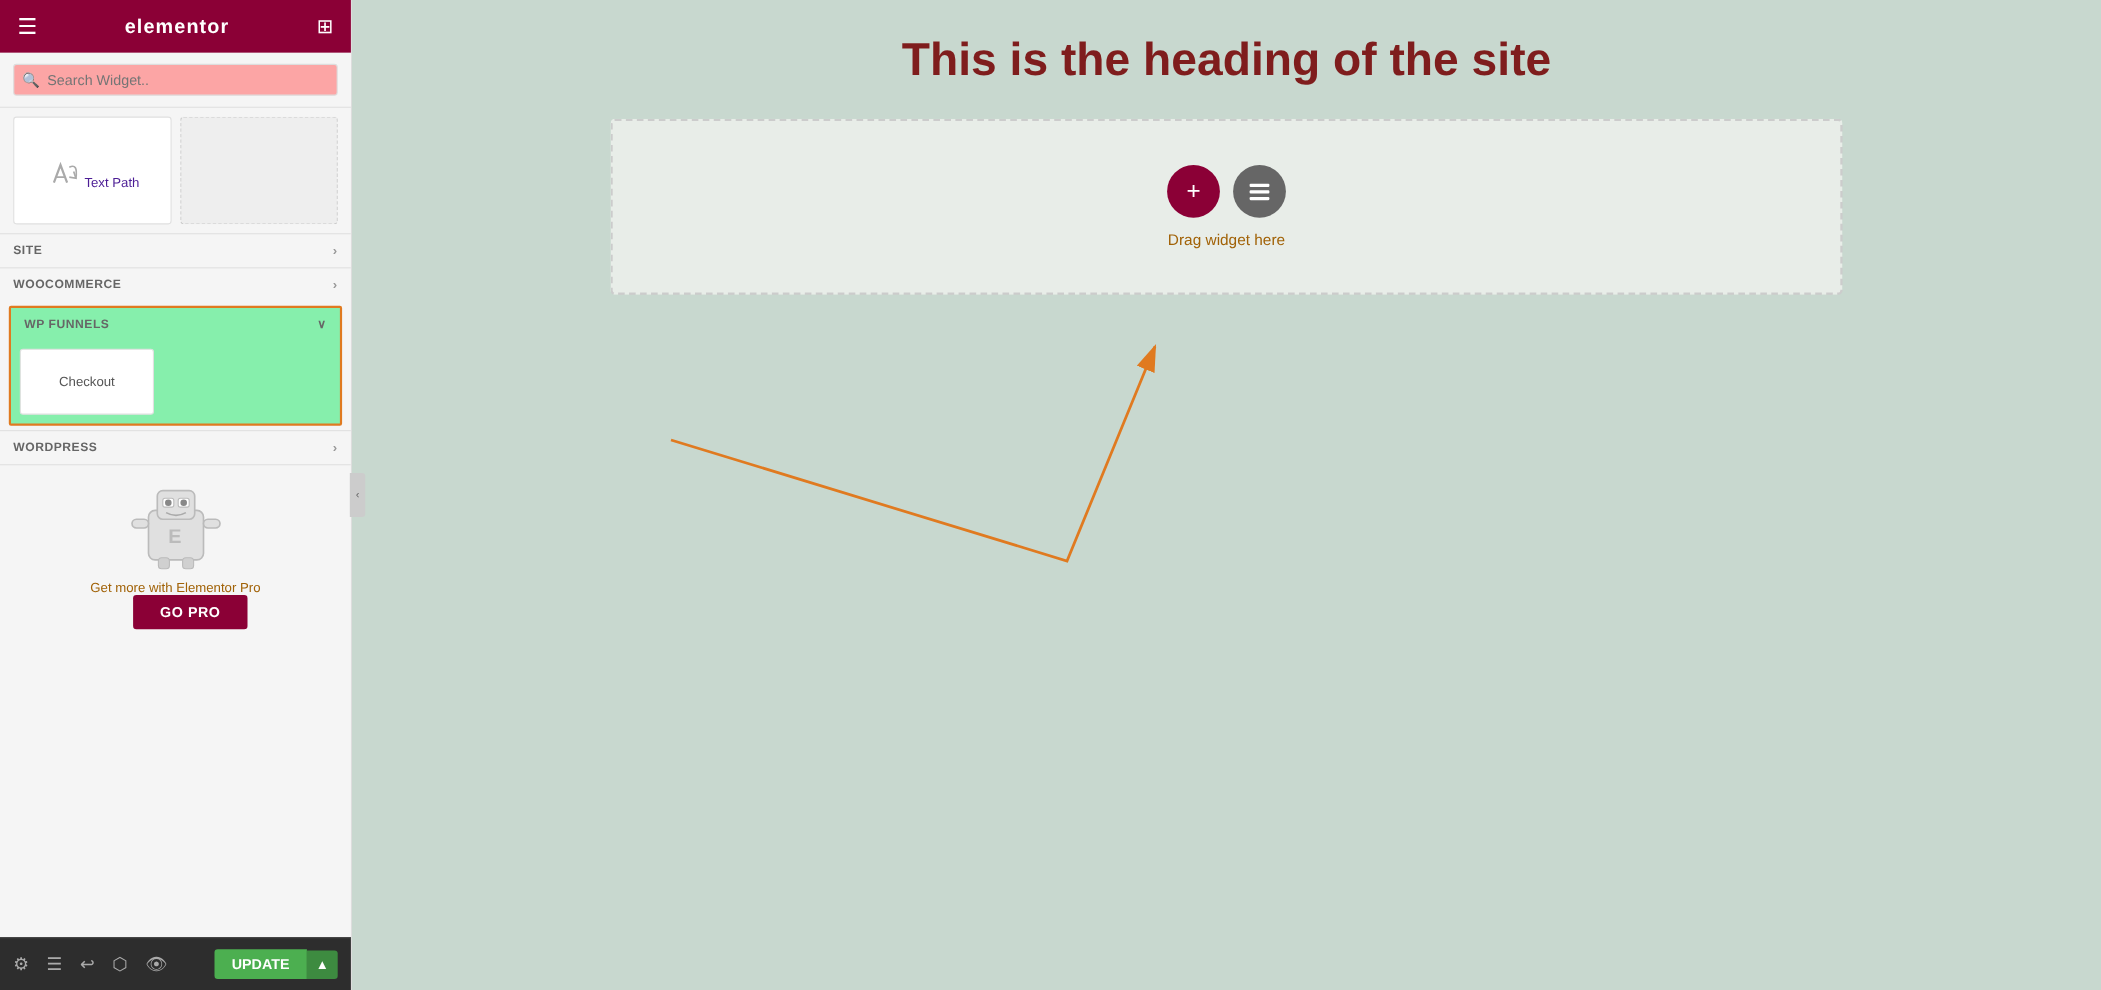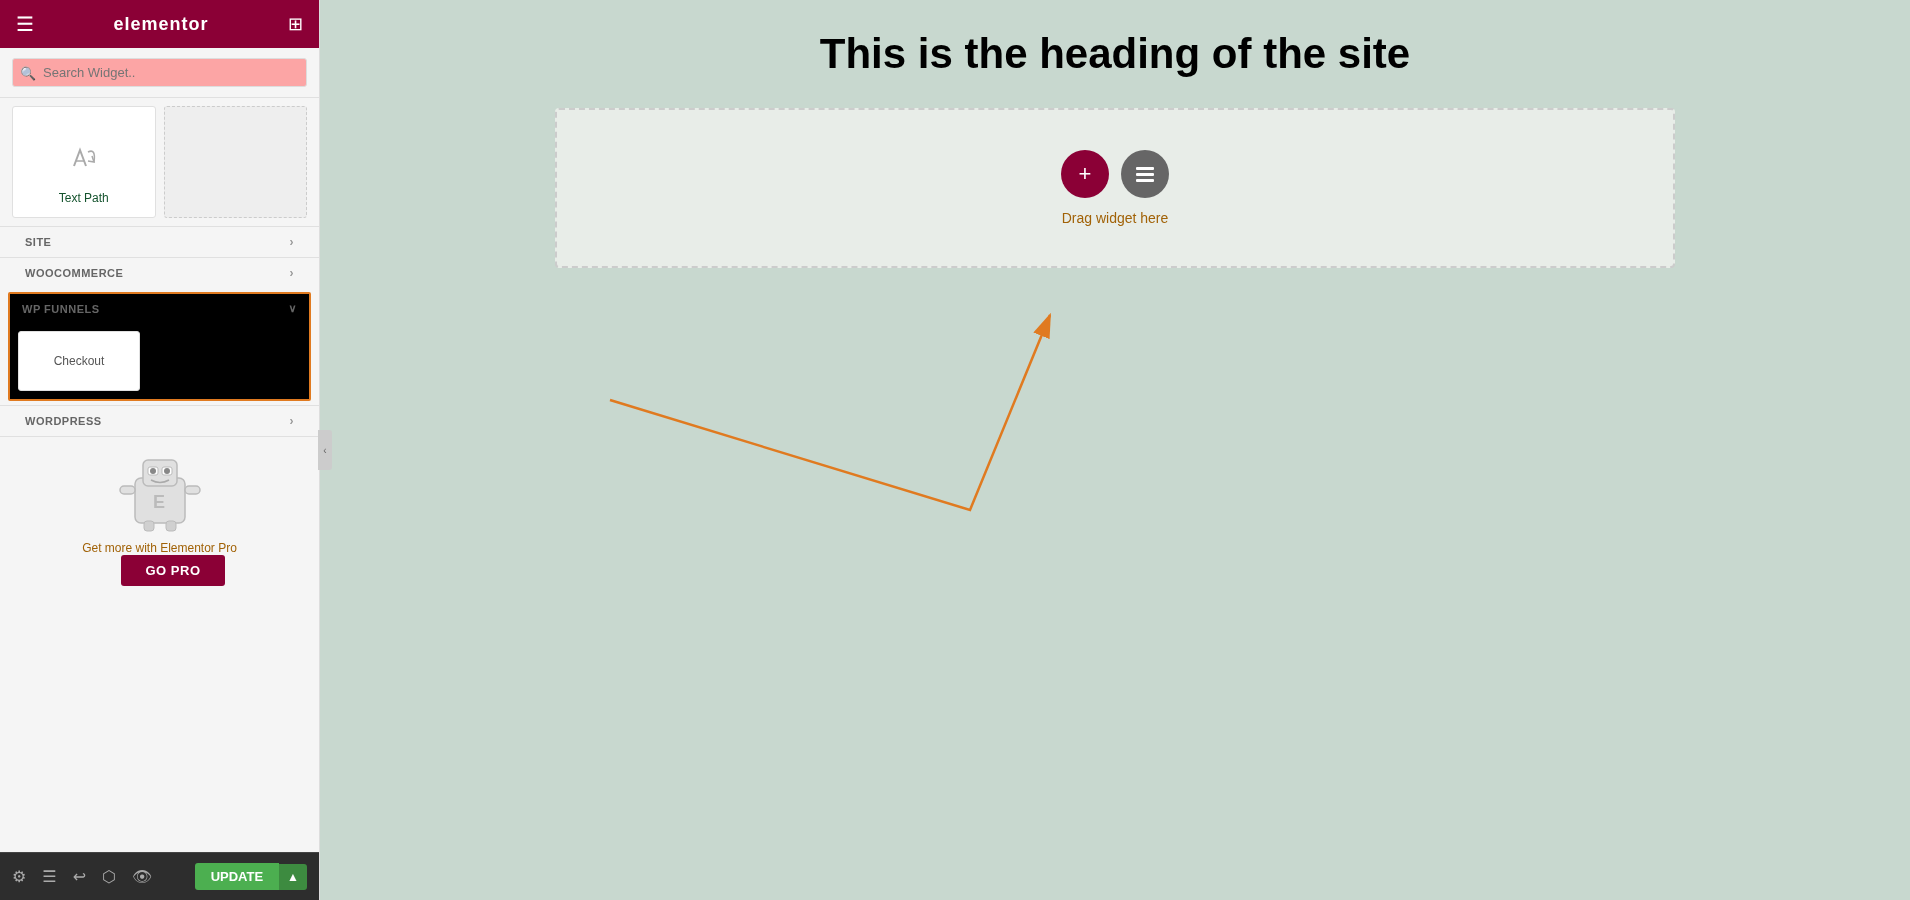--- a/index.html
+++ b/index.html
@@ -82,59 +82,58 @@
       grid-template-columns: 1fr 1fr;
       gap: 8px;
       padding: 8px 12px;
     }
 
     .widget-item {
       background: white;
       border: 1px solid #e0e0e0;
       border-radius: 3px;
       display: flex;
-      flex-direction: column;
       align-items: center;
       justify-content: center;
       padding: 33px 8px 12px;
       cursor: grab;
       font-size: 12px;
-      color: #14532d;
+      color: #4c1d95;
       min-height: 80px;
     }
 
     .widget-item .widget-icon {
       font-size: 28px;
       color: #aaa;
       margin-bottom: 8px;
     }
 
     .section-label {
       display: flex;
       align-items: center;
       justify-content: space-between;
-      padding: 8px 25px;
+      padding: 8px 12px;
       font-size: 11px;
       font-weight: bold;
       color: #666;
       letter-spacing: 0.5px;
       cursor: pointer;
       border-top: 1px solid #e0e0e0;
     }
 
     .section-label .chevron {
       font-size: 12px;
       color: #999;
     }
 
     .wp-funnels-section {
       border: 2px solid #e07a20;
       margin: 4px 8px;
       border-radius: 2px;
-      background: #000000;
+      background: #86efac;
     }
 
     .wp-funnels-header {
       display: flex;
       align-items: center;
       justify-content: space-between;
       padding: 8px 12px;
       font-size: 11px;
       font-weight: bold;
       color: #666;
@@ -275,21 +274,21 @@
       display: flex;
       flex-direction: column;
       align-items: center;
       position: relative;
       overflow: hidden;
     }
 
     .site-heading {
       font-size: 42px;
       font-weight: bold;
-      color: #000000;
+      color: #7f1d1d;
       text-align: center;
       padding: 30px 20px 20px;
     }
 
     .drop-zone {
       background: #e8ede8;
       border: 2px dashed #ccc;
       border-radius: 4px;
       width: 1120px;
       max-width: calc(100% - 60px);

